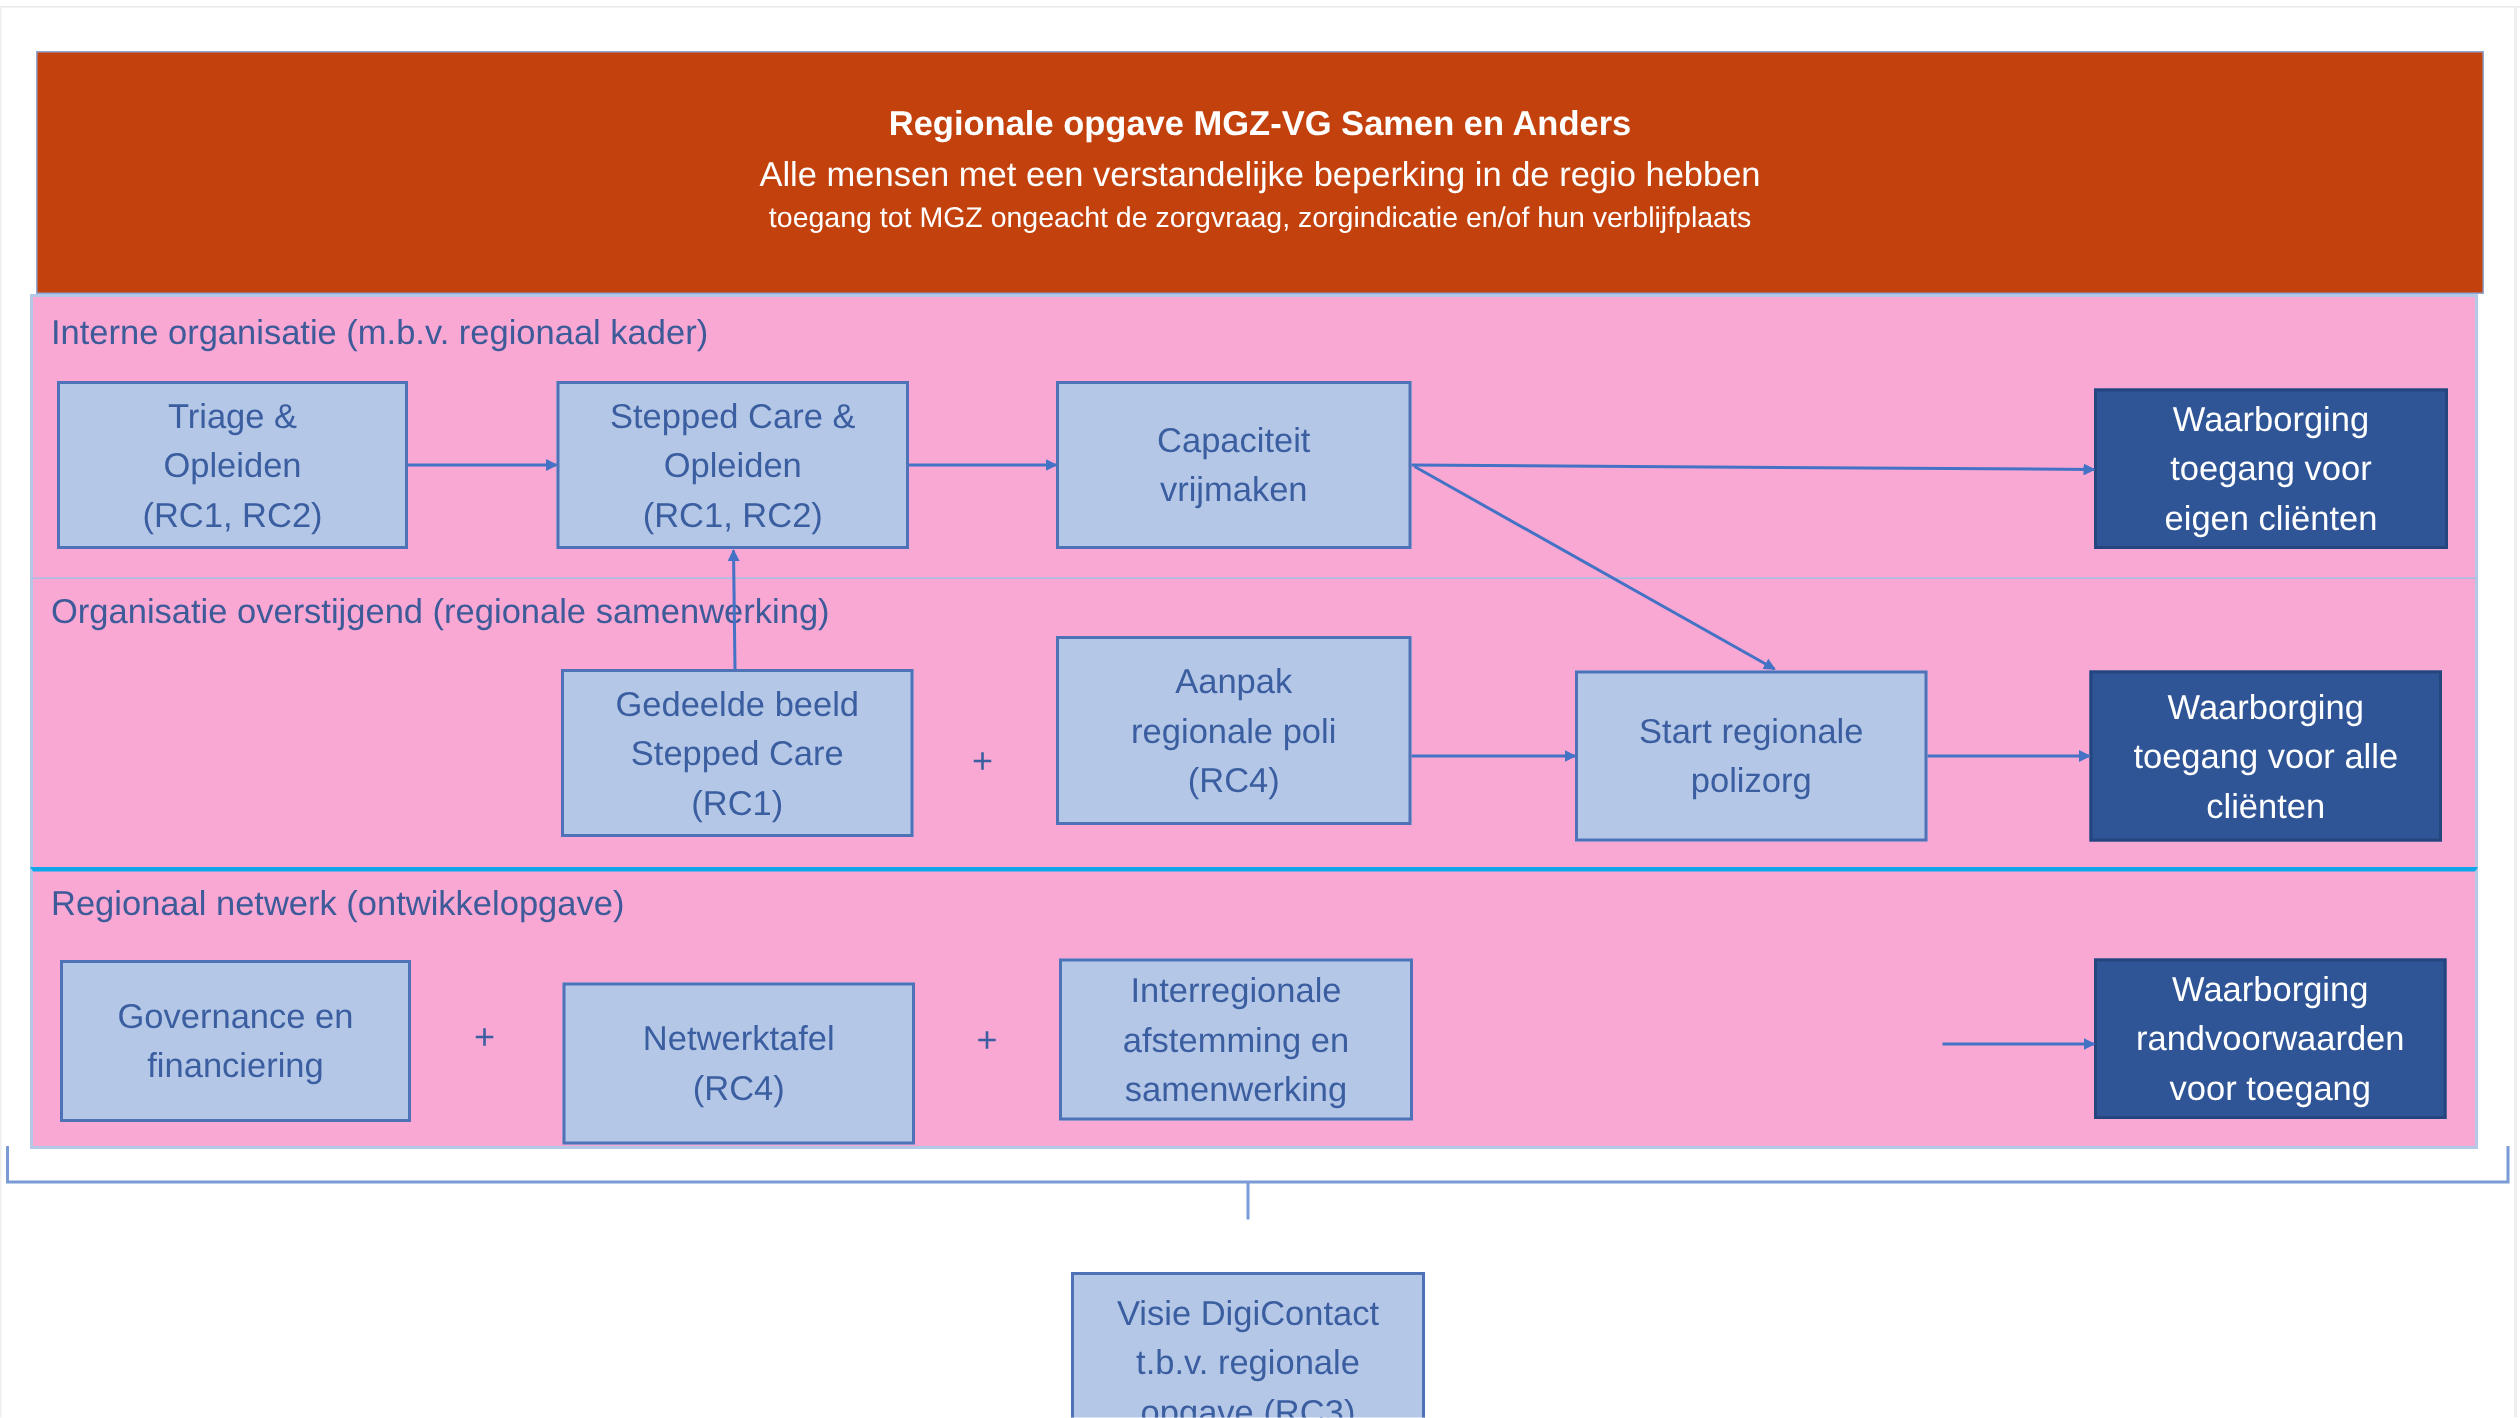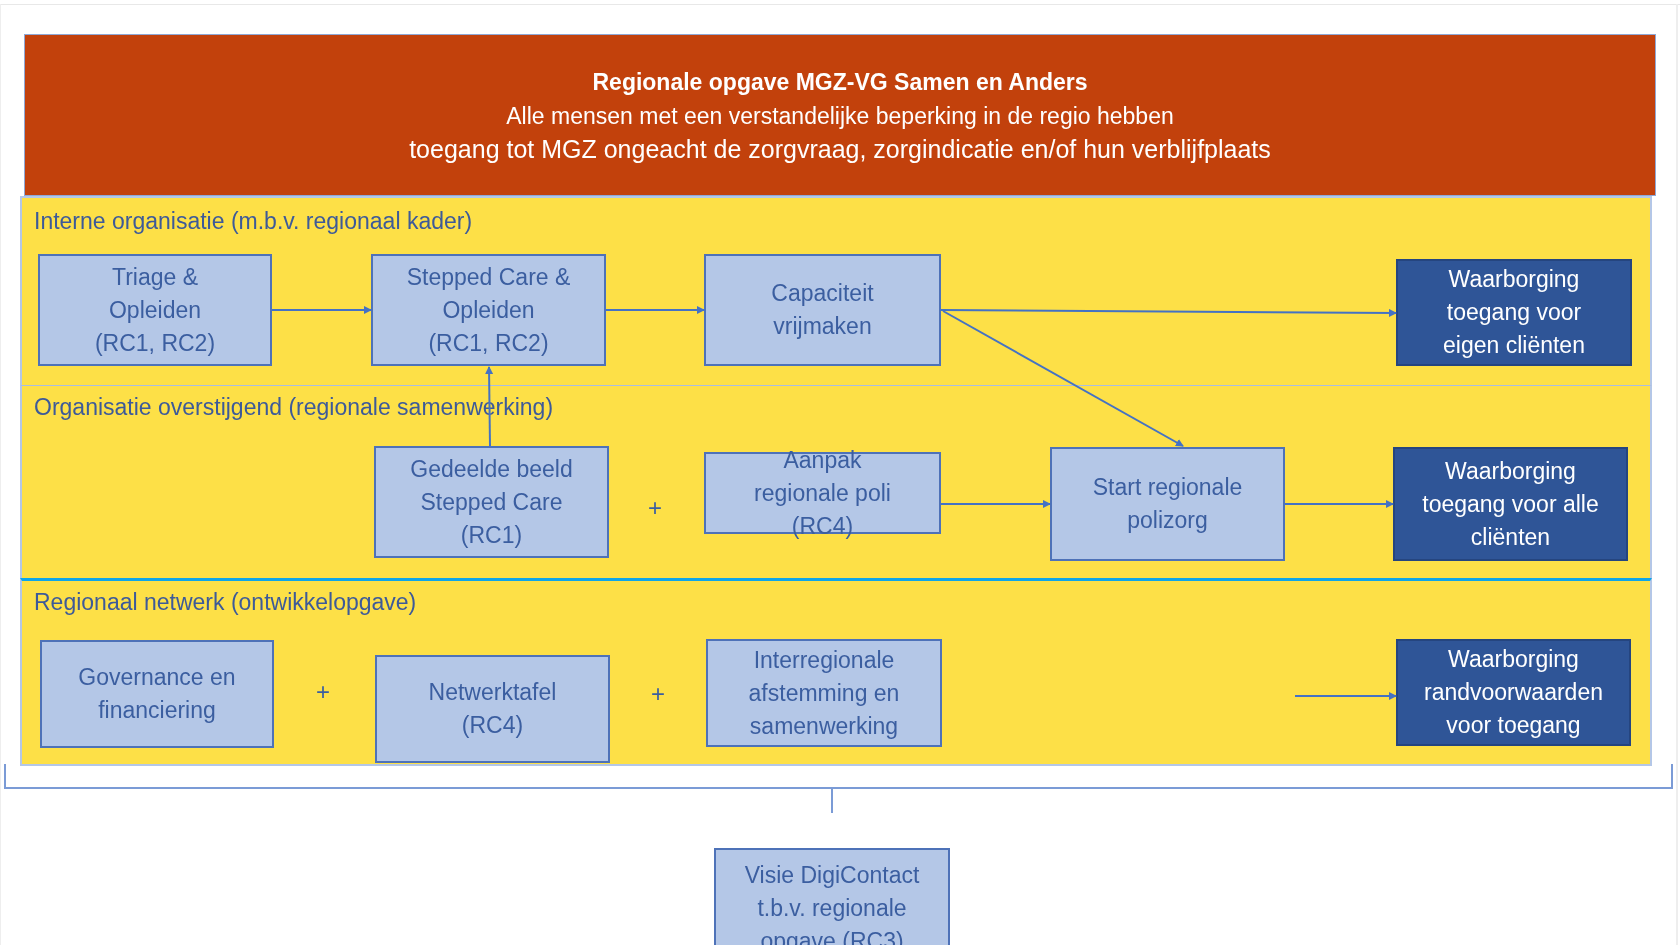--- a/index.html
+++ b/index.html
@@ -12,24 +12,24 @@
   .frame-left { position:absolute; left:0; top:4px; width:1px; height:941px; background:#eeeeee; }
   .frame-right { position:absolute; left:1676px; top:4px; width:2px; height:941px; background:#eeeeee; }
 
   .header {
     position:absolute; left:24px; top:34px; width:1632px; height:162px;
     background:#c2410c; border:1px solid #8fa8d6; box-sizing:border-box;
     color:#ffffff; text-align:center;
   }
   .header .t1 { position:absolute; left:0; right:0; top:34px; font-size:23px; font-weight:bold; }
   .header .t2 { position:absolute; left:0; right:0; top:68px; font-size:23px; }
-  .header .t3 { position:absolute; left:0; right:0; top:100px; font-size:25px; }
+  .header .t3 { position:absolute; left:0; right:0; top:100px; font-size:19px; }
 
   .band {
-    position:absolute; left:20px; width:1632px; background:#fde047;
+    position:absolute; left:20px; width:1632px; background:#f9a8d4;
     border:2px solid #b4c7e7; box-sizing:border-box;
   }
   .band1 { top:196px; height:190px; border-bottom:1px solid #a9bde3; }
   .band2 { top:385px; height:194px; border-top:1px solid #a9bde3; border-bottom:1px solid #a9bde3;}
   .band3 { top:578px; height:188px; border-top:3px solid #0ea5e9; }
   .band-label { position:absolute; left:12px; font-size:23px; color:#3d5a99; white-space:nowrap; }
 
   .box {
     position:absolute; box-sizing:border-box;
     background:#b4c7e7; border:2px solid #4e72b8;
@@ -85,21 +85,21 @@
   <span>toegang voor</span>
   <span>eigen cliënten</span>
 </div>
 
 <div class="box" style="left:374px; top:446px; width:235px; height:112px;">
   <span>Gedeelde beeld</span>
   <span>Stepped Care</span>
   <span>(RC1)</span>
 </div>
 <div class="plus" style="left:648px; top:494px;">+</div>
-<div class="box" style="left:704px; top:452px; width:237px; height:82px;">
+<div class="box" style="left:704px; top:424px; width:237px; height:126px;">
   <span>Aanpak</span>
   <span>regionale poli</span>
   <span>(RC4)</span>
 </div>
 <div class="box" style="left:1050px; top:447px; width:235px; height:114px;">
   <span>Start regionale</span>
   <span>polizorg</span>
 </div>
 <div class="box dark" style="left:1393px; top:447px; width:235px; height:114px;">
   <span>Waarborging</span>

